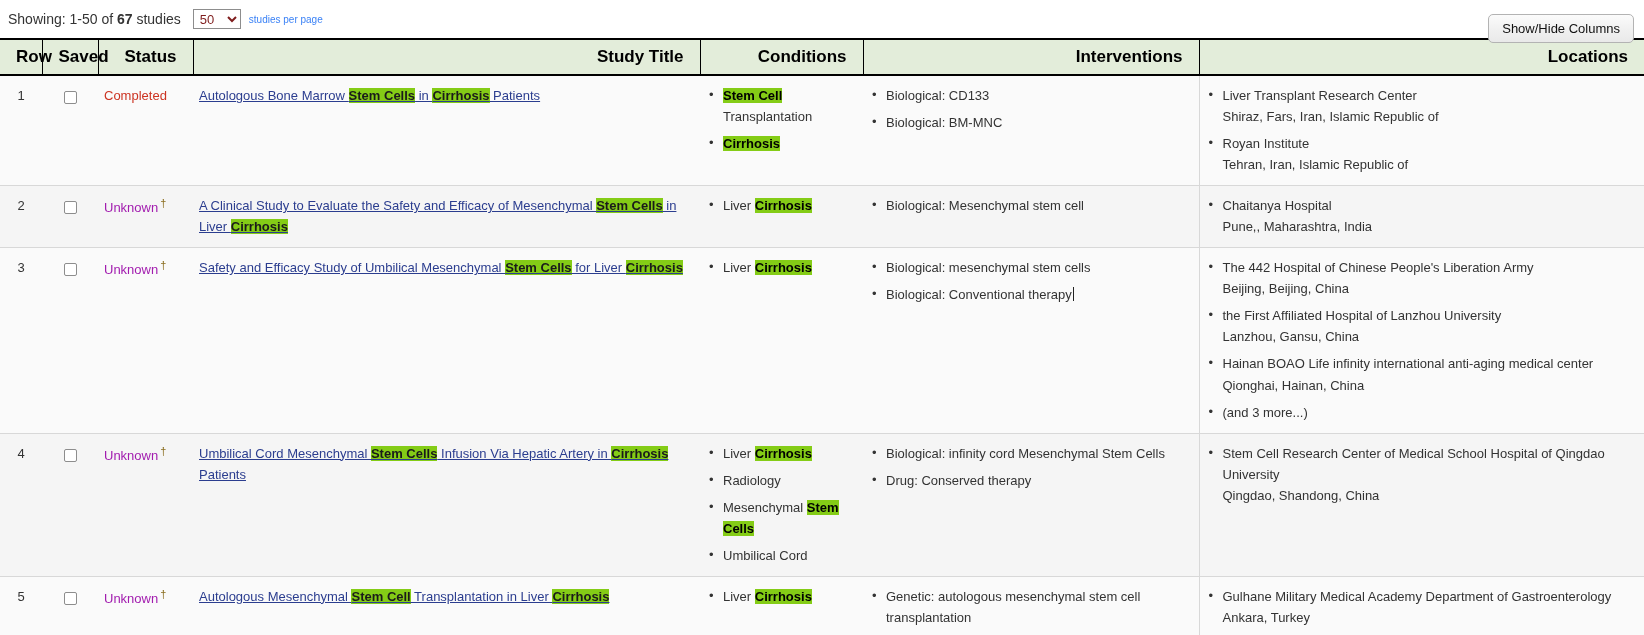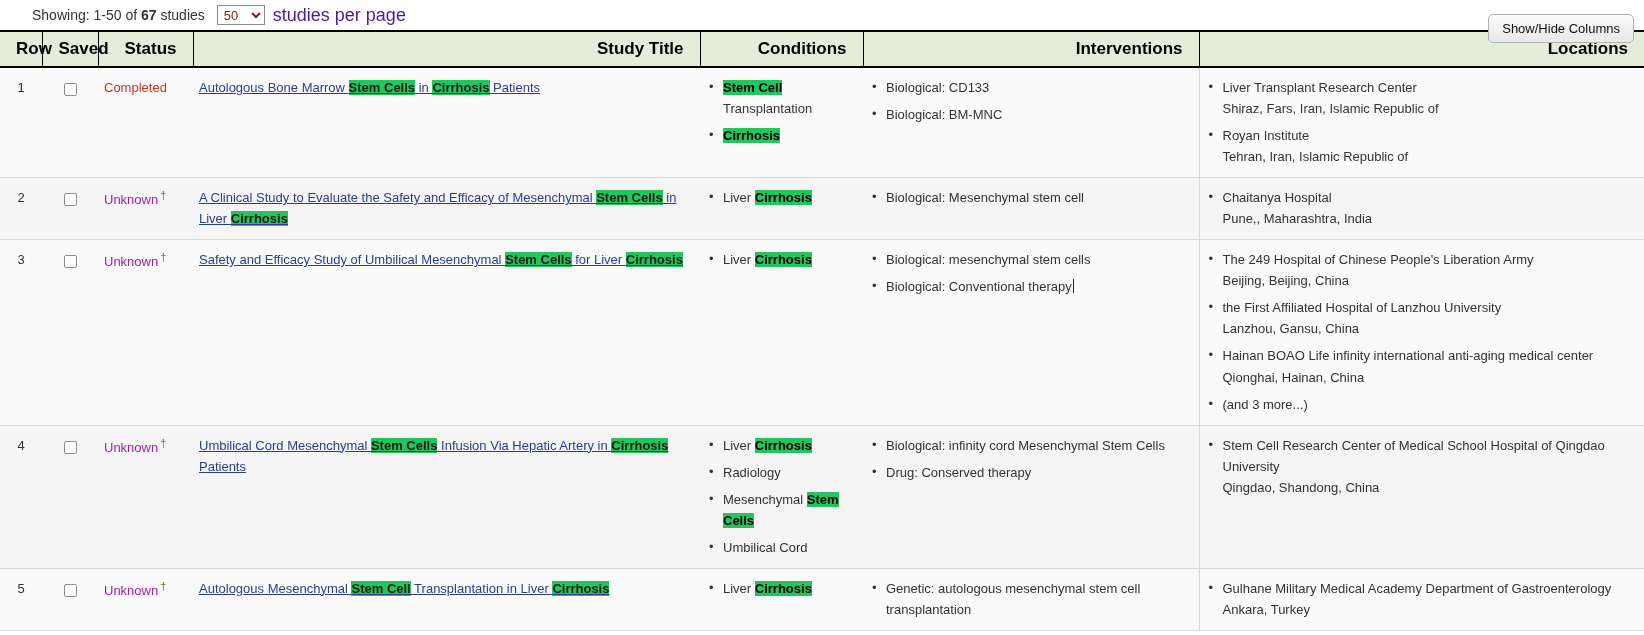--- a/index.html
+++ b/index.html
@@ -12,46 +12,45 @@
     height: 635px;
     font-family: "Liberation Sans", sans-serif;
     font-size: 13px;
     color: #222222;
     overflow: hidden;
   }
 
   
   .topbar {
     position: relative;
-    height: 30px;
+    height: 38px;
     box-sizing: border-box;
     padding: 0 8px;
     display: flex;
     align-items: center;
-    margin-left: 24px;
   }
   .showing {
     font-size: 14px;
     color: #333333;
     white-space: nowrap;
   }
   .showing b { font-weight: bold; }
   .per-page-select {
     margin: 0 8px 0 12px;
     font-family: "Liberation Sans", sans-serif;
     font-size: 13px;
     height: 20px;
     padding: 0 2px;
     border: 1px solid #8d8d8d;
     background: #ffffff;
     color: #7f1d1d;
   }
   .per-page-label {
-    font-size: 18px;
-    color: #4c1d95;
+    font-size: 10px;
+    color: #3b82f6;
   }
   .showhide-btn {
     position: absolute;
     right: 10px;
     top: 14px;
     font-family: "Liberation Sans", sans-serif;
     font-size: 13px;
     color: #111111;
     padding: 6px 13px;
     border: 1px solid #b3b3b3;
@@ -127,21 +126,21 @@
     box-sizing: border-box;
   }
 
   td.c-title { padding-left: 10px; padding-right: 10px; }
   a.study-link {
     color: #2b3d8f;
     text-decoration: underline;
     cursor: pointer;
   }
   mark, .hl {
-    background: #22c55e;
+    background: #84cc16;
     color: #000000;
     font-weight: bold;
     padding: 0;
   }
   a.study-link .hl { color: #1a1a1a; }
 
   ul.cell-list {
     list-style: none;
     margin: 0;
     padding: 0;
@@ -265,21 +264,21 @@
           </ul>
         </td>
         <td class="c-intv">
           <ul class="cell-list">
             <li><span>Biological: mesenchymal stem cells</span></li>
             <li><span>Biological: Conventional therapy</span><span class="caret"></span></li>
           </ul>
         </td>
         <td class="c-loc">
           <ul class="cell-list">
-            <li><span>The 249 Hospital of Chinese People's Liberation Army</span><span class="sub">Beijing, Beijing, China</span></li>
+            <li><span>The 442 Hospital of Chinese People's Liberation Army</span><span class="sub">Beijing, Beijing, China</span></li>
             <li><span>the First Affiliated Hospital of Lanzhou University</span><span class="sub">Lanzhou, Gansu, China</span></li>
             <li><span>Hainan BOAO Life infinity international anti-aging medical center</span><span class="sub">Qionghai, Hainan, China</span></li>
             <li><span>(and 3 more...)</span></li>
           </ul>
         </td>
       </tr>
       <tr class="row-even">
         <td class="c-row">4</td>
         <td class="c-saved"><span class="chk"></span></td>
         <td class="c-status"><span class="status-unknown">Unknown</span><span class="dagger">†</span></td>

